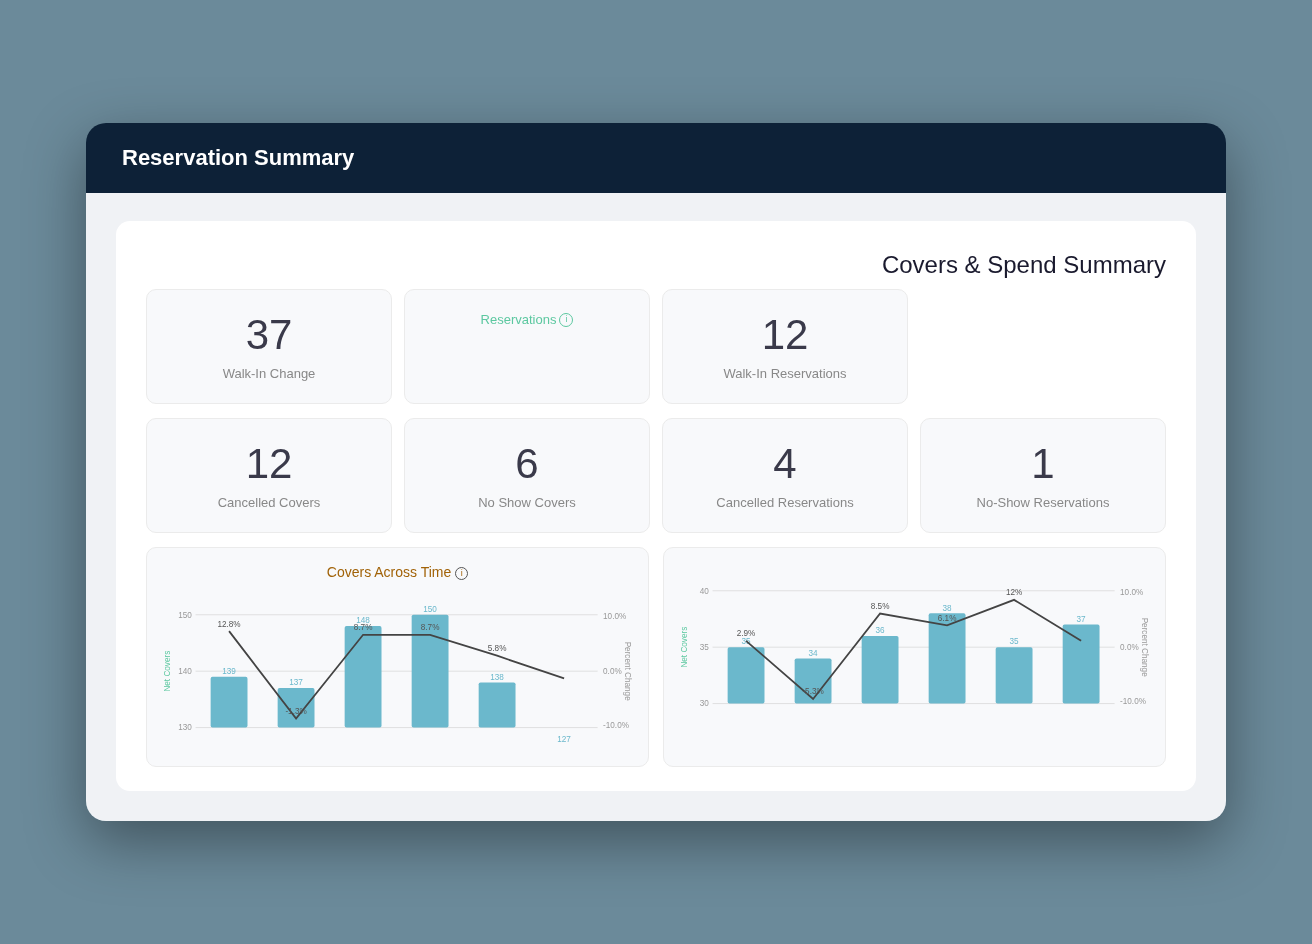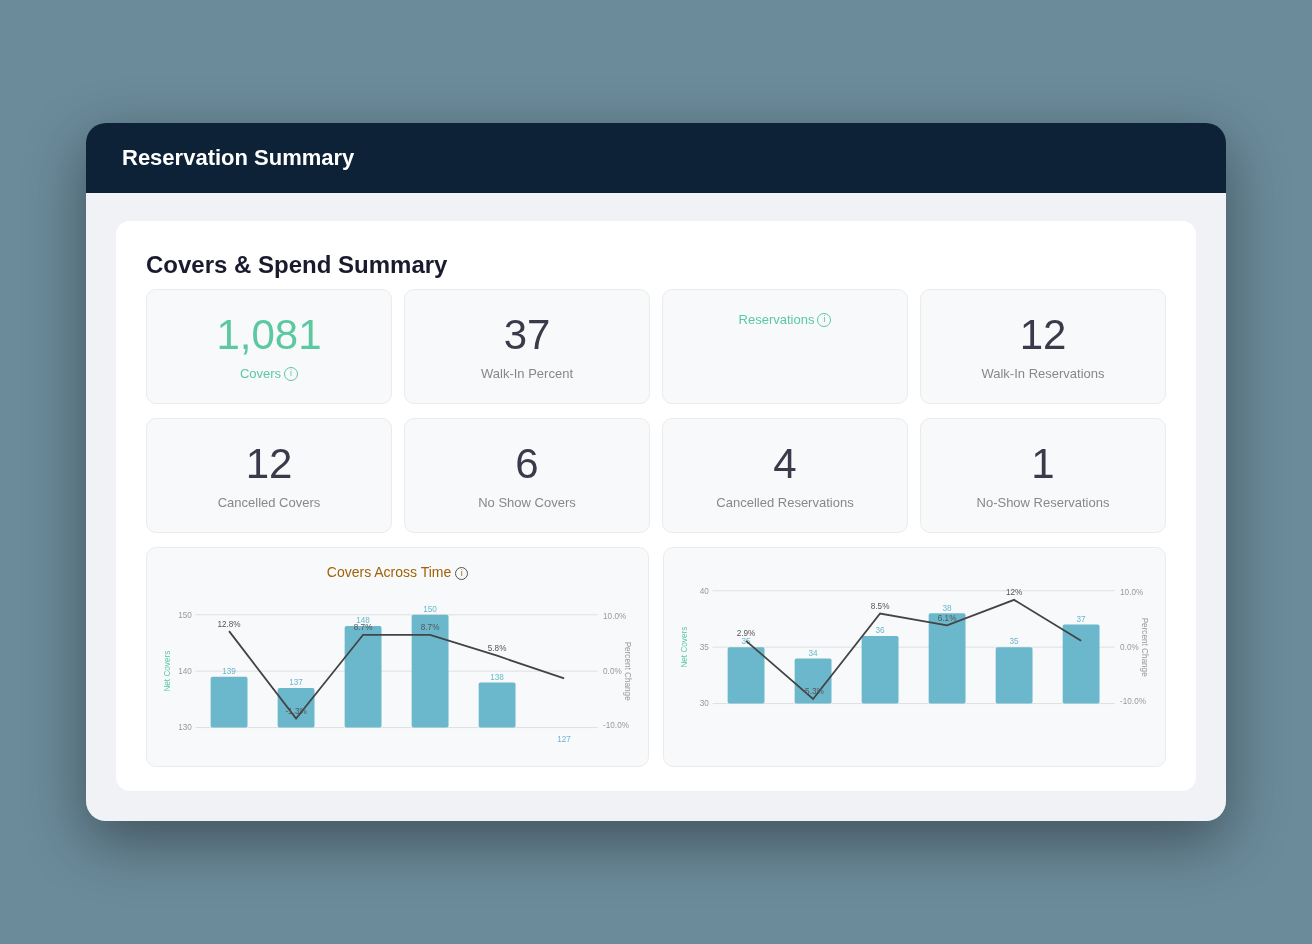--- a/index.html
+++ b/index.html
@@ -29,23 +29,23 @@
     .content {
       background: #f0f2f5;
       padding: 28px 30px 30px;
     }
     .inner-card {
       background: #ffffff;
       border-radius: 14px;
       padding: 30px 30px 24px;
     }
     .report-title {
-      text-align: left;
+      text-align: right;
       font-size: 24px;
-      font-weight: 700;
+      font-weight: 400;
       color: #1a1a2e;
       margin-bottom: 10px;
     }
     .report-desc {
       text-align: center;
       color: #666;
       font-size: 13px;
       margin-bottom: 26px;
     }
     .stats-grid {
@@ -123,26 +123,22 @@
 <div class="device-frame">
   <div class="header">
     <span class="header-title">Reservation Summary</span>
   </div>
   <div class="content">
     <div class="inner-card">
       <h2 class="report-title">Covers &amp; Spend Summary</h2>
 
       <div class="stats-grid" id="stats-grid-top">
           <div class="stat-card">
-            <div class="stat-number green">1,081</div>
-            <div class="stat-label green">Covers<span class="info-icon">i</span></div>
-          </div>
-          <div class="stat-card">
             <div class="stat-number">37</div>
-            <div class="stat-label">Walk-In Percent</div>
+            <div class="stat-label">Walk-In Change</div>
           </div>
           <div class="stat-card">
             <div class="stat-label green">Reservations<span class="info-icon">i</span></div>
           </div>
           <div class="stat-card">
             <div class="stat-number">12</div>
             <div class="stat-label">Walk-In Reservations</div>
           </div>
         </div>
       <div class="stats-grid" id="stats-grid-bottom">

